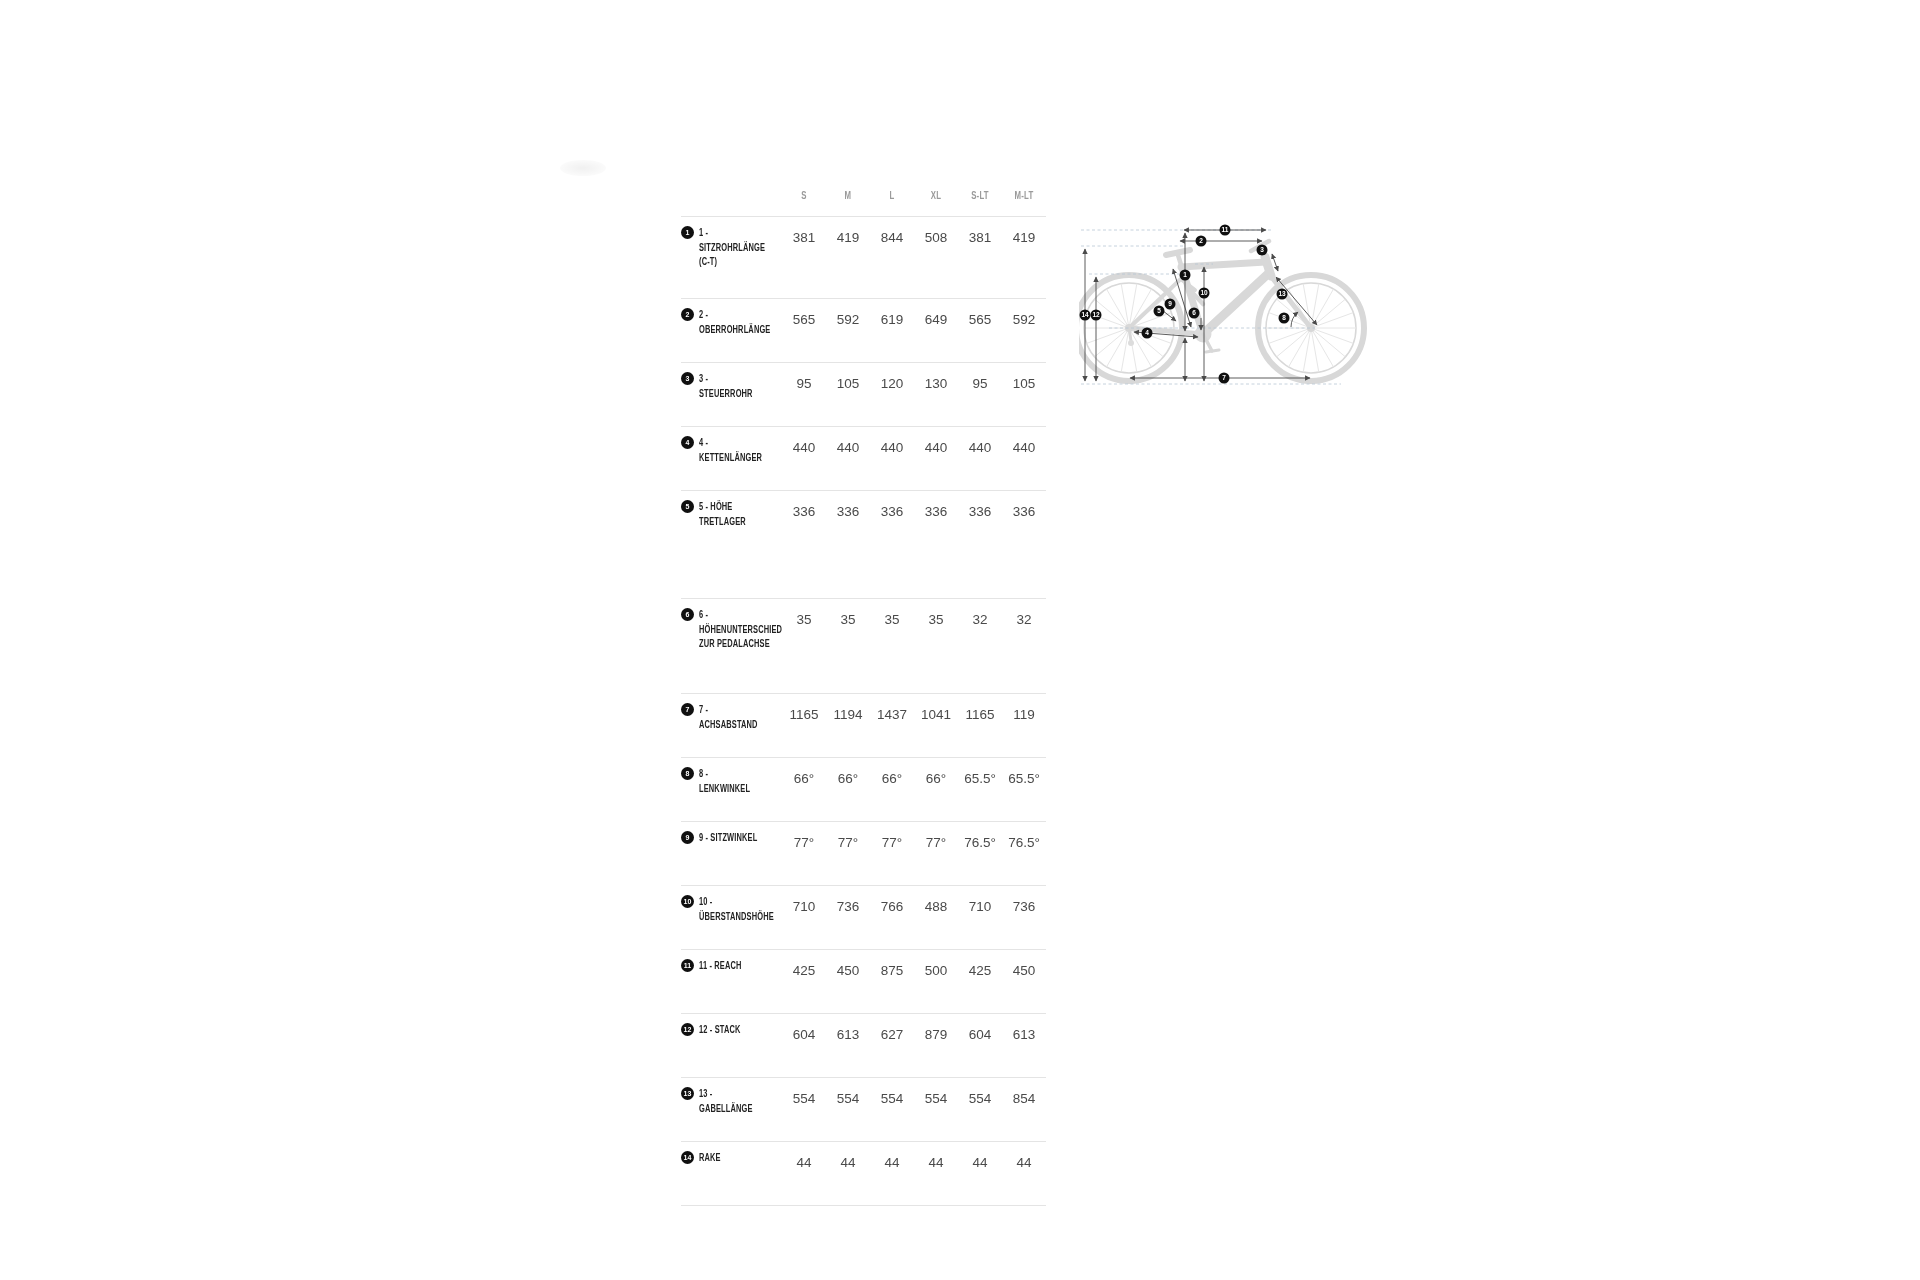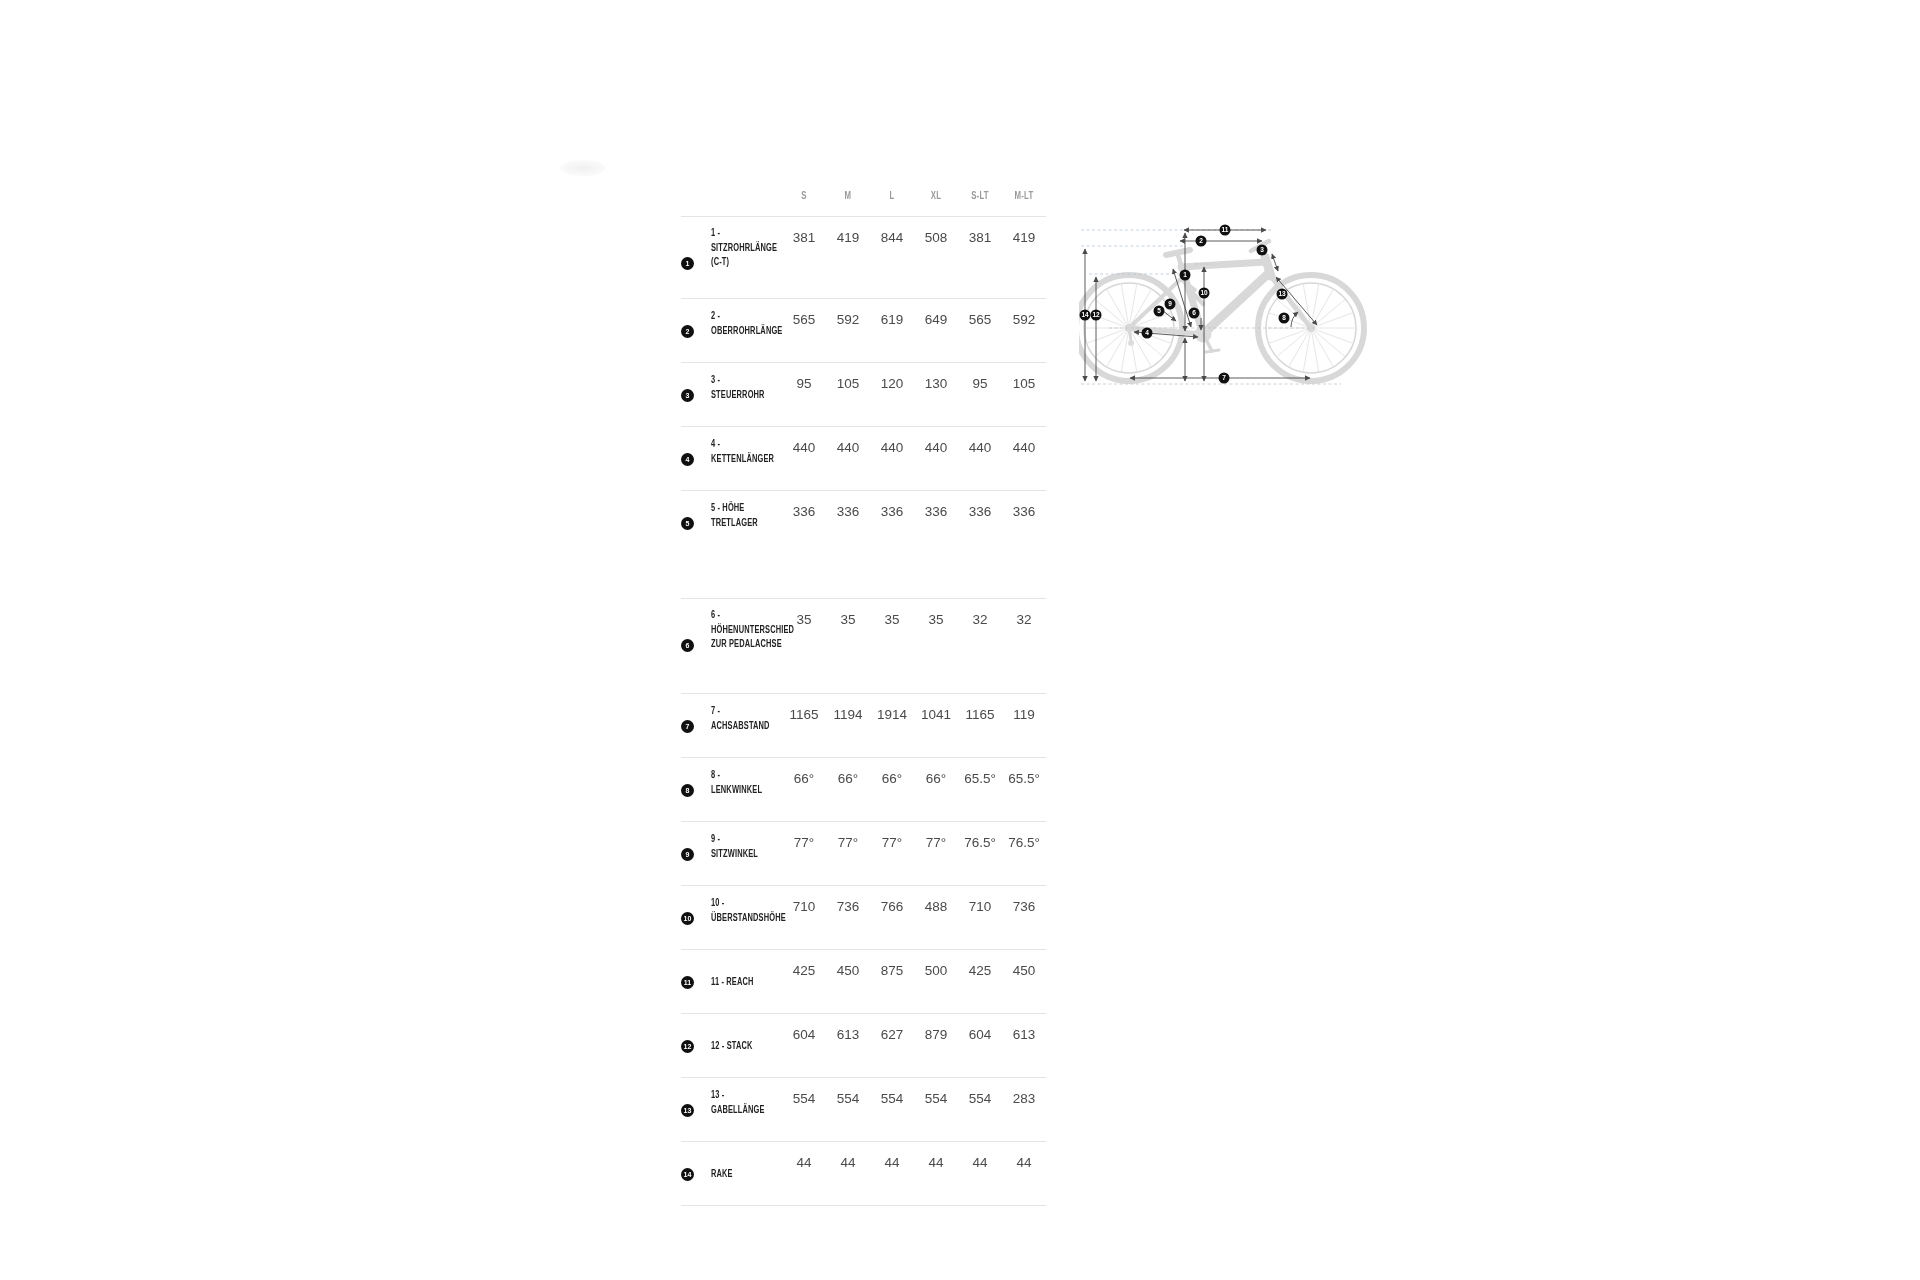--- a/index.html
+++ b/index.html
@@ -13,21 +13,21 @@
   
   .geo-table{position:absolute;left:681px;top:184px;width:365px;}
   .g-hrow{display:grid;grid-template-columns:101px repeat(6,44px);height:32px;align-items:start;}
   .hcell{text-align:center;font-size:10px;font-weight:700;color:#9a9a9a;letter-spacing:.3px;
          transform:scaleX(.78);transform-origin:50% 0;padding-top:6px;}
   .g-body{border-bottom:1px solid #e4e4e4;}
   .g-row{display:grid;grid-template-columns:25px 76px repeat(6,44px);
          border-top:1px solid #e4e4e4;min-height:63px;align-items:start;}
   .g-row:nth-child(1){min-height:81px;}
   .g-row:nth-child(6){min-height:94px;margin-top:44px;}
-  .lbl-wrap{grid-column:1 / 3;display:flex;align-items:flex-end;gap:17px;padding-top:9px;min-height:30px;}
+  .lbl-wrap{grid-column:1 / 3;display:flex;align-items:flex-start;gap:5px;padding-top:9px;min-height:30px;}
   .badge{flex:0 0 13px;width:13px;height:13px;border-radius:50%;background:#101010;color:#fff;
          font-size:7px;font-weight:700;display:flex;align-items:center;justify-content:center;line-height:1;}
   .rlabel{display:block;width:102px;transform:scaleX(.745);transform-origin:0 50%;
           font-size:10px;font-weight:700;color:#222;letter-spacing:.2px;line-height:1.45;
           text-transform:uppercase;}
   .val{text-align:center;padding-top:13px;font-size:13.5px;color:#4a4a4a;overflow:hidden;white-space:nowrap;}
 
   
   .bike-wrap{position:absolute;left:1079px;top:208px;width:314px;height:206px;}
   .frame{stroke:#d8d8d8;fill:none;stroke-linecap:round;stroke-linejoin:round;}
@@ -127,21 +127,21 @@
           <div class="val">32</div>
           <div class="val">32</div>
         </div>
         <div class="g-row">
           <div class="lbl-wrap">
             <span class="badge">7</span>
             <span class="rlabel">7 - ACHSABSTAND</span>
           </div>
           <div class="val">1165</div>
           <div class="val">1194</div>
-          <div class="val">1914</div>
+          <div class="val">1437</div>
           <div class="val">1041</div>
           <div class="val">1165</div>
           <div class="val">119</div>
         </div>
         <div class="g-row">
           <div class="lbl-wrap">
             <span class="badge">8</span>
             <span class="rlabel">8 - LENKWINKEL</span>
           </div>
           <div class="val">66°</div>
@@ -202,21 +202,21 @@
         <div class="g-row">
           <div class="lbl-wrap">
             <span class="badge">13</span>
             <span class="rlabel">13 - GABELLÄNGE</span>
           </div>
           <div class="val">554</div>
           <div class="val">554</div>
           <div class="val">554</div>
           <div class="val">554</div>
           <div class="val">554</div>
-          <div class="val">283</div>
+          <div class="val">854</div>
         </div>
         <div class="g-row">
           <div class="lbl-wrap">
             <span class="badge">14</span>
             <span class="rlabel">RAKE</span>
           </div>
           <div class="val">44</div>
           <div class="val">44</div>
           <div class="val">44</div>
           <div class="val">44</div>

